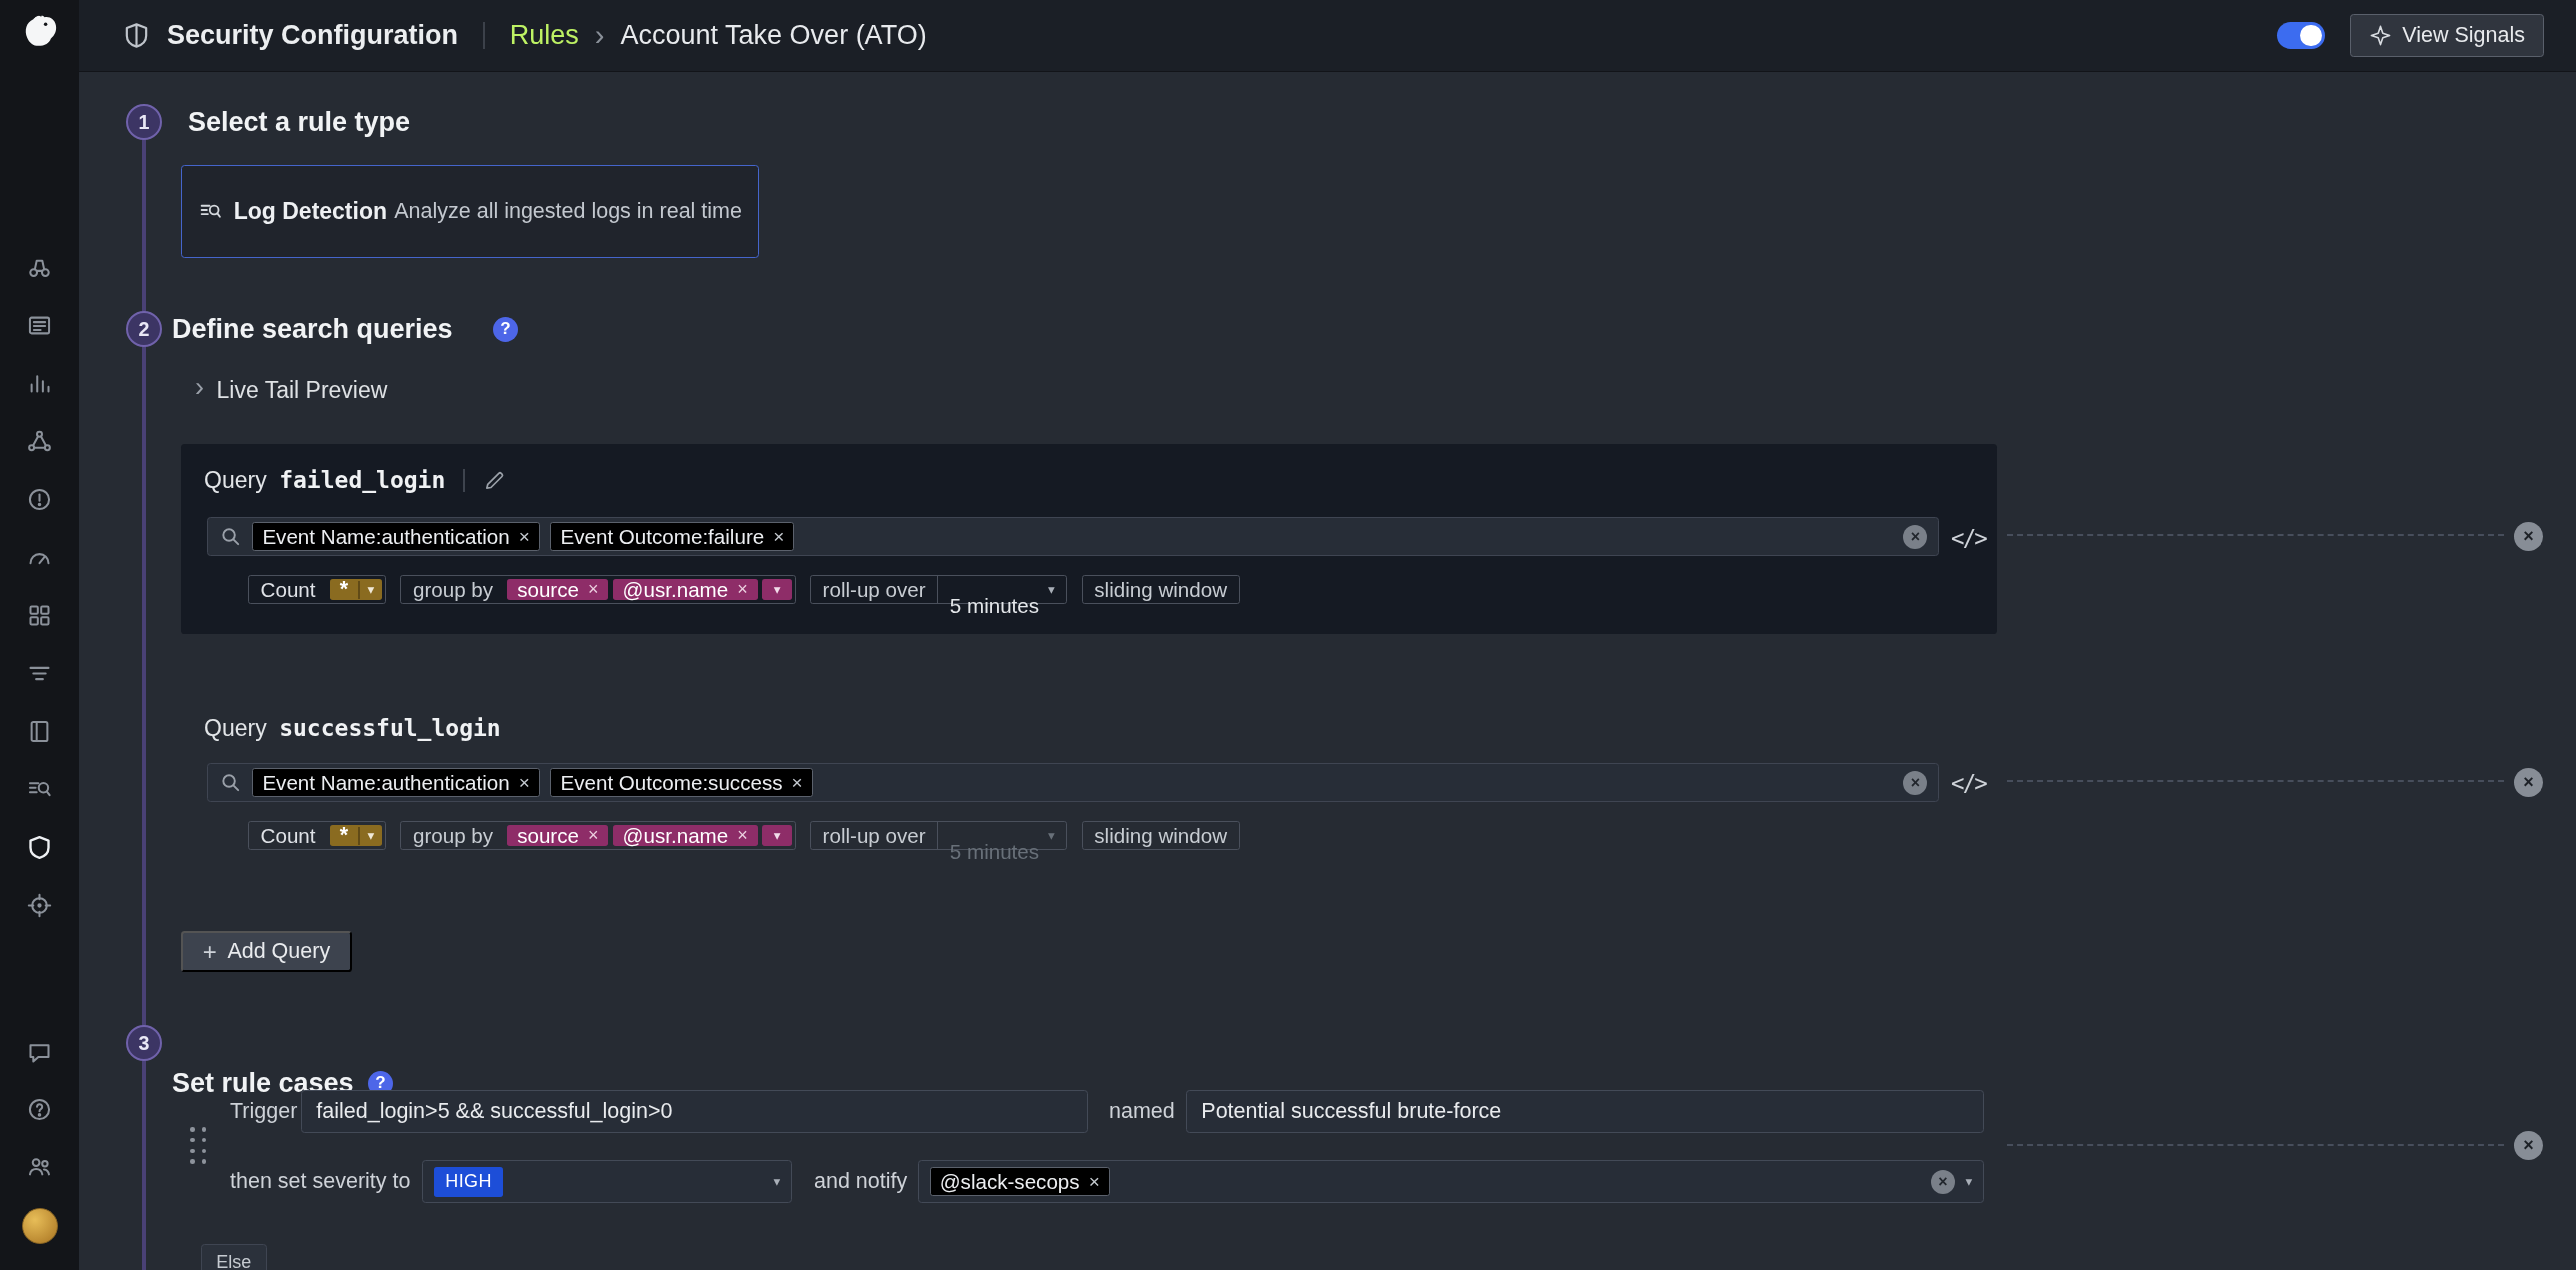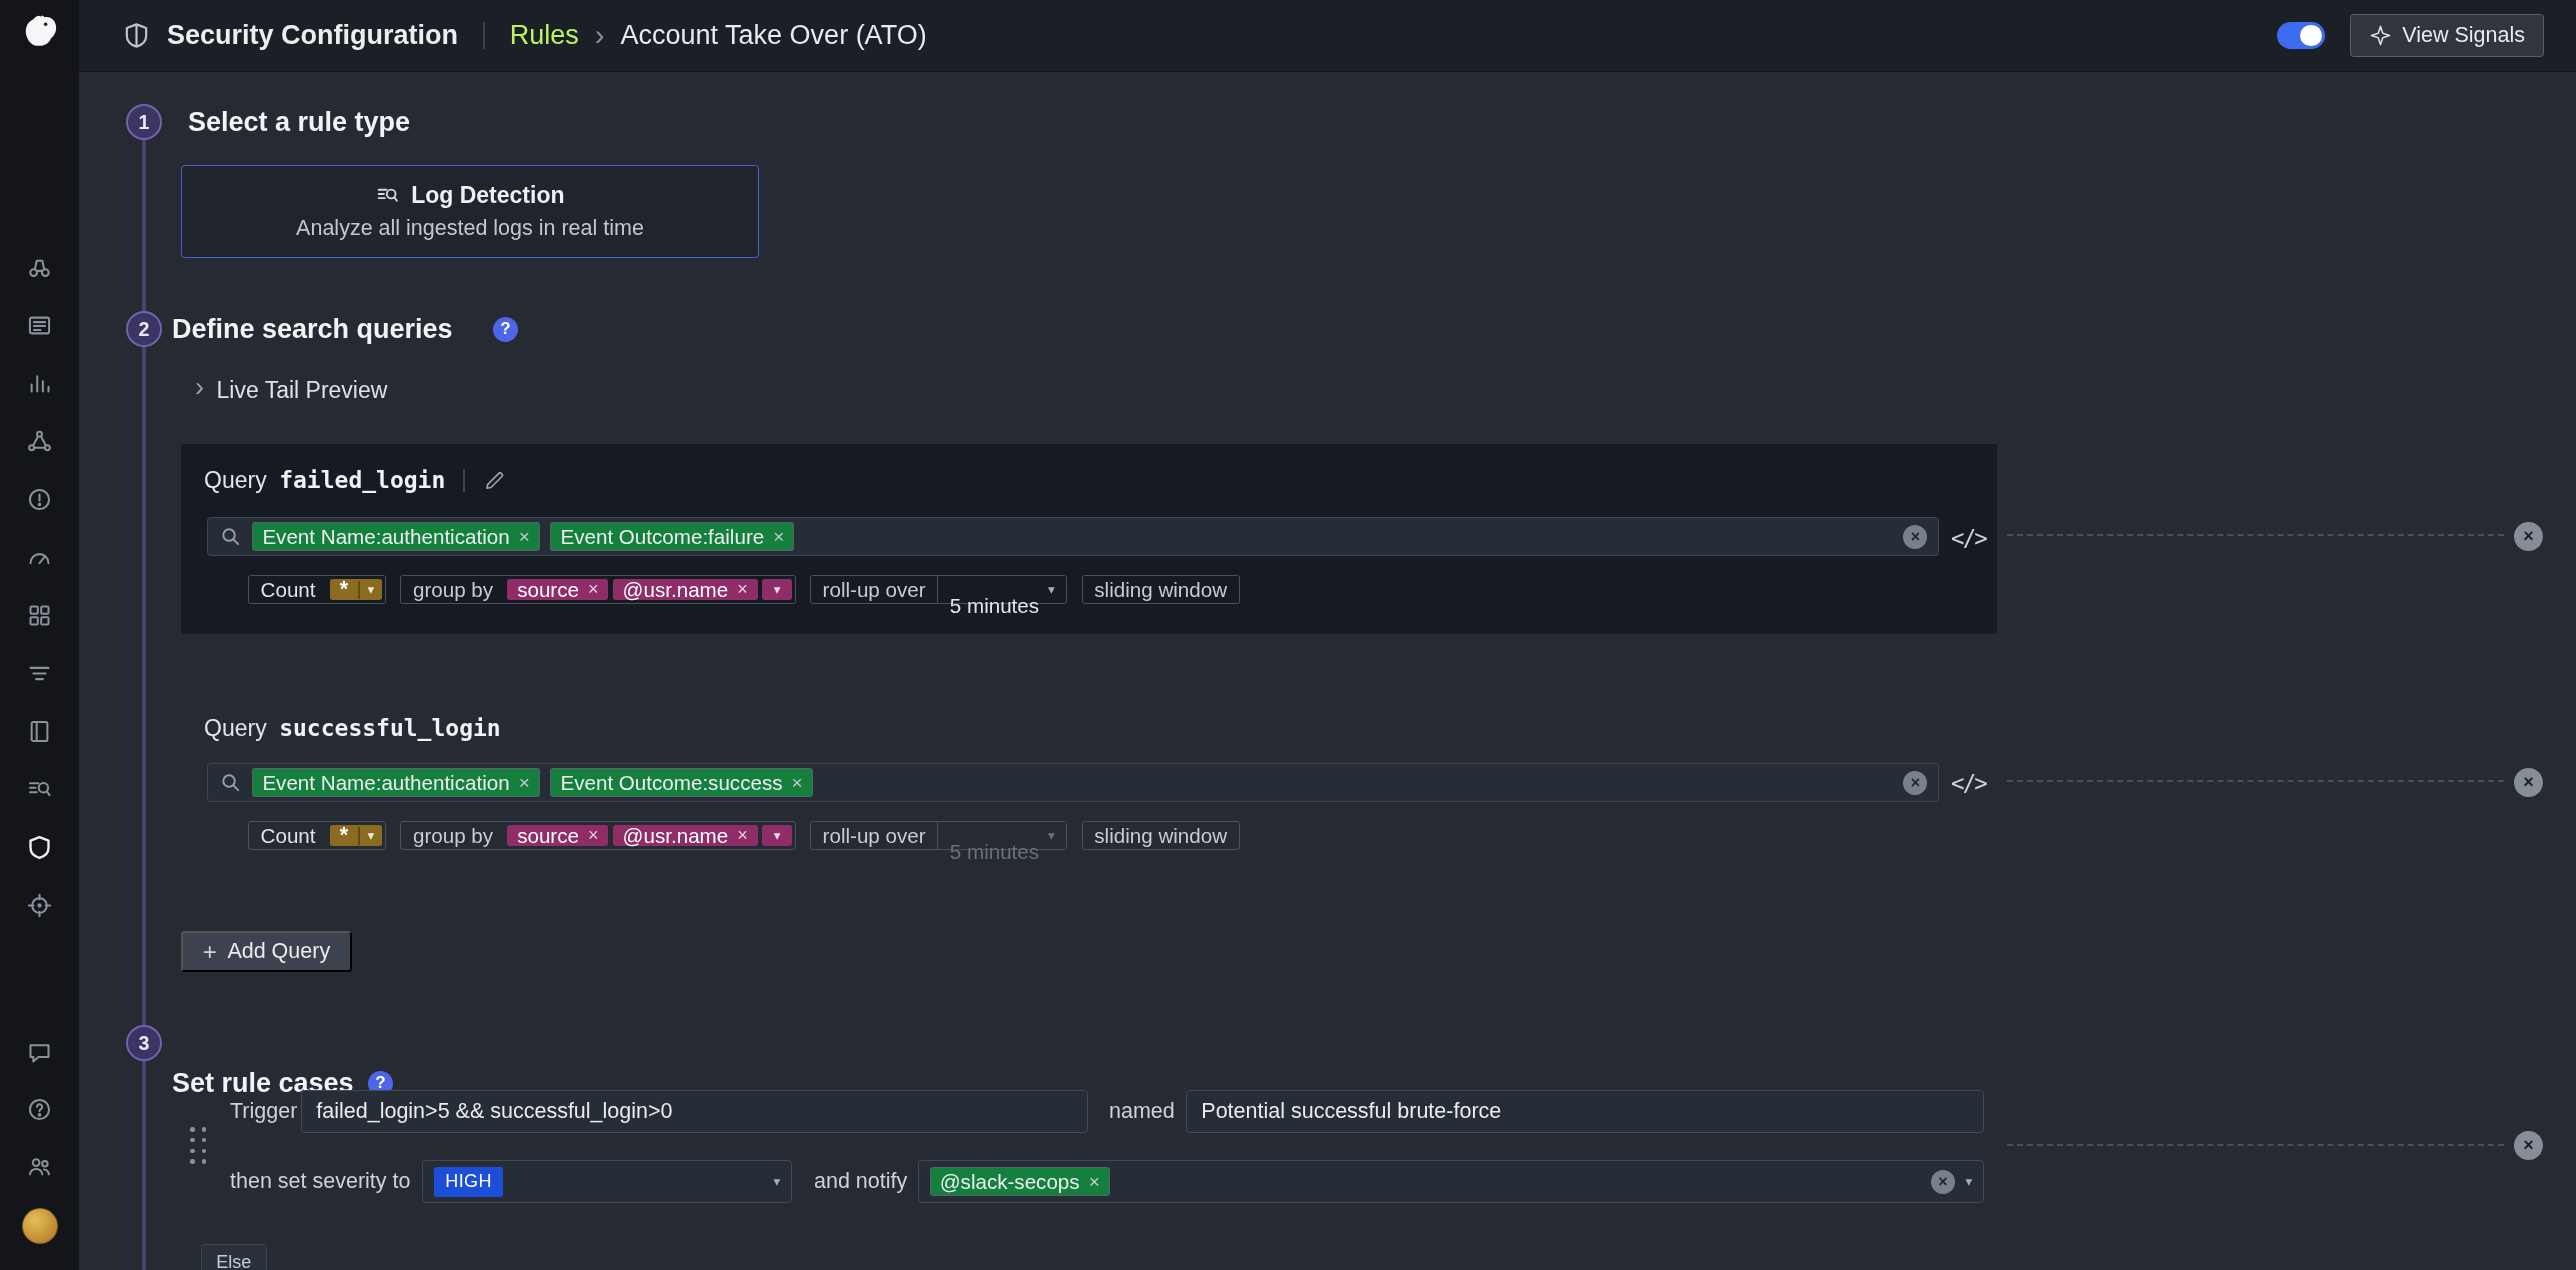--- a/index.html
+++ b/index.html
@@ -37,37 +37,37 @@
   .main { position:absolute; left:79px; top:72px; right:0; bottom:0; background:#262b33; overflow:hidden; }
   .stepline { position:absolute; left:63px; top:50px; bottom:0; width:3.6px; background:#4a4176; }
   .step-circle { position:absolute; left:47px; width:36px; height:36px; border-radius:50%; background:#3c3564;
                  border:2.7px solid #7062ab; display:flex; align-items:center; justify-content:center;
                  font-size:19.7px; font-weight:700; color:#e9e7f5; z-index:2; }
   .step-title { position:absolute; left:93px; height:36px; line-height:36px; font-size:27px; font-weight:700; color:#f1f3f5; display:flex; align-items:center; }
   .help-badge { display:inline-flex; align-items:center; justify-content:center; width:25px; height:25px; border-radius:50%;
                 background:#4d66e8; color:#fff; font-size:17px; font-weight:700; margin-left:14.3px; cursor:pointer; }
 
   .rule-card { position:absolute; left:102px; top:93px; width:578px; height:93px; border:1.8px solid #4565cc; border-radius:3.6px;
-               background:#20242c; display:flex; flex-direction:column; align-items:center; justify-content:center; gap:7.2px; cursor:pointer; }
+               background:#20242c; display:flex; flex-direction:row; align-items:center; justify-content:center; gap:7.2px; cursor:pointer; }
   .rule-card .rc-row { display:flex; align-items:center; gap:10.7px; font-size:23px; font-weight:700; color:#eef0f3; }
   .rule-card .rc-sub { font-size:21.5px; color:#c3c8cf; }
 
   .livetail { position:absolute; left:116px; top:304px; height:29px; display:flex; align-items:center; gap:12.5px; cursor:pointer; }
   .livetail .chev { font-size:27px; color:#9aa0a9; line-height:27px; transform:translateY(-2.7px); }
   .livetail .lt-label { font-size:23px; color:#dfe2e5; }
 
   .qpanel { position:absolute; left:102px; top:372px; width:1816px; height:190px; background:#151a23; border-radius:3.6px; }
   .q-title { position:absolute; display:flex; align-items:center; gap:12.5px; height:36px; }
   .q-label { font-size:23px; color:#e2e5e8; }
   .q-name { font-family:"DejaVu Sans Mono", monospace; font-size:23px; font-weight:700; color:#f0f2f4; }
   .q-div { width:1.8px; height:23px; background:#3e444e; margin:0 5.4px; }
 
   .search-bar { position:absolute; height:39px; background:#272d37; border:1.8px solid #3f4552; border-radius:3.6px;
                 display:flex; align-items:center; gap:10.7px; padding:0 10.7px; cursor:text; }
-  .chip { height:29px; background:#15803d; border:0.9px solid #5b616c; border-radius:2.7px; display:inline-flex; align-items:center;
+  .chip { height:29px; background:#000000; border:0.9px solid #5b616c; border-radius:2.7px; display:inline-flex; align-items:center;
           padding:0 9px; font-size:20.6px; color:#eceef1; gap:9px; cursor:pointer; white-space:nowrap; }
   .chip .x { color:#c4c9cf; font-size:19px; cursor:pointer; }
   .sb-spacer { flex:1; }
   .clear-btn { width:24px; height:24px; border-radius:50%; background:#7a8089; color:#22262d; font-size:16px; font-weight:700;
                display:flex; align-items:center; justify-content:center; cursor:pointer; flex:none; }
   .code-btn { position:absolute; font-family:"DejaVu Sans Mono", monospace; font-size:22.4px; color:#cfd3d9; letter-spacing:-1.8px; cursor:pointer; }
 
   .controls { position:absolute; display:flex; gap:14.3px; height:29px; align-items:stretch; font-size:20.6px; }
   .ctl-group { display:flex; align-items:center; border:1.8px solid #4a505c; border-radius:2.7px; }
   .ctl-cell { padding:0 11.6px; display:flex; align-items:center; height:100%; color:#dfe2e7; gap:9px; white-space:nowrap; }

